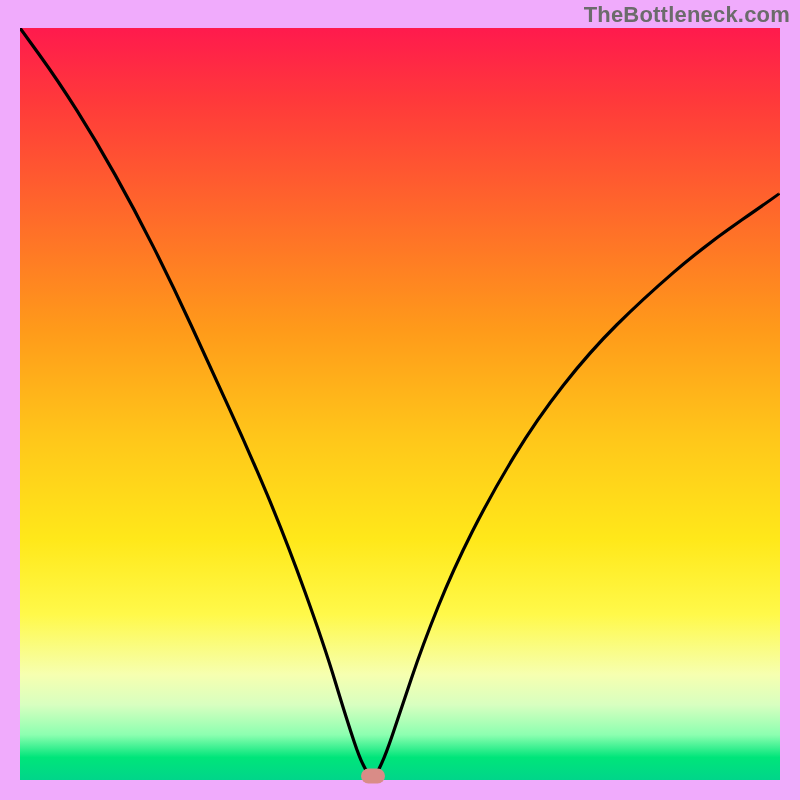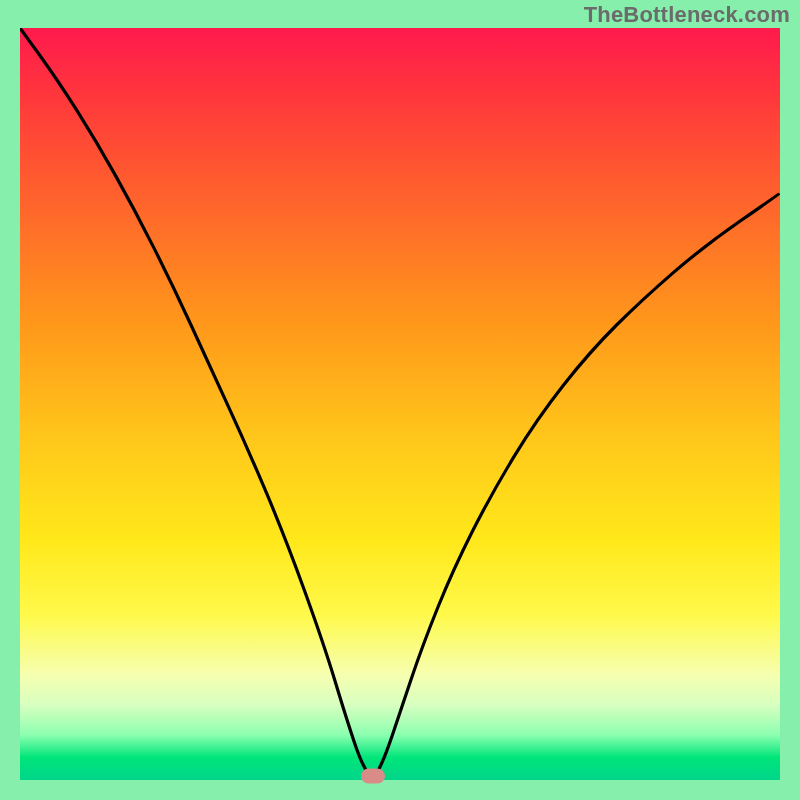--- a/index.html
+++ b/index.html
@@ -1,21 +1,21 @@
 <!DOCTYPE html>
 <html><head>
 <meta charset="utf-8">
 <style>
   * { margin: 0; padding: 0; box-sizing: border-box; }
   html, body { width: 800px; height: 800px; overflow: hidden; background: #000; }
   .frame {
     position: relative;
     width: 800px;
     height: 800px;
-    background: #86efac;
+    background: #f0abfc;
   }
   .watermark {
     position: absolute;
     top: 2px;
     right: 10px;
     font-family: Arial, Helvetica, sans-serif;
     font-size: 22px;
     font-weight: 600;
     color: #6b6b6b;
     letter-spacing: 0.2px;

